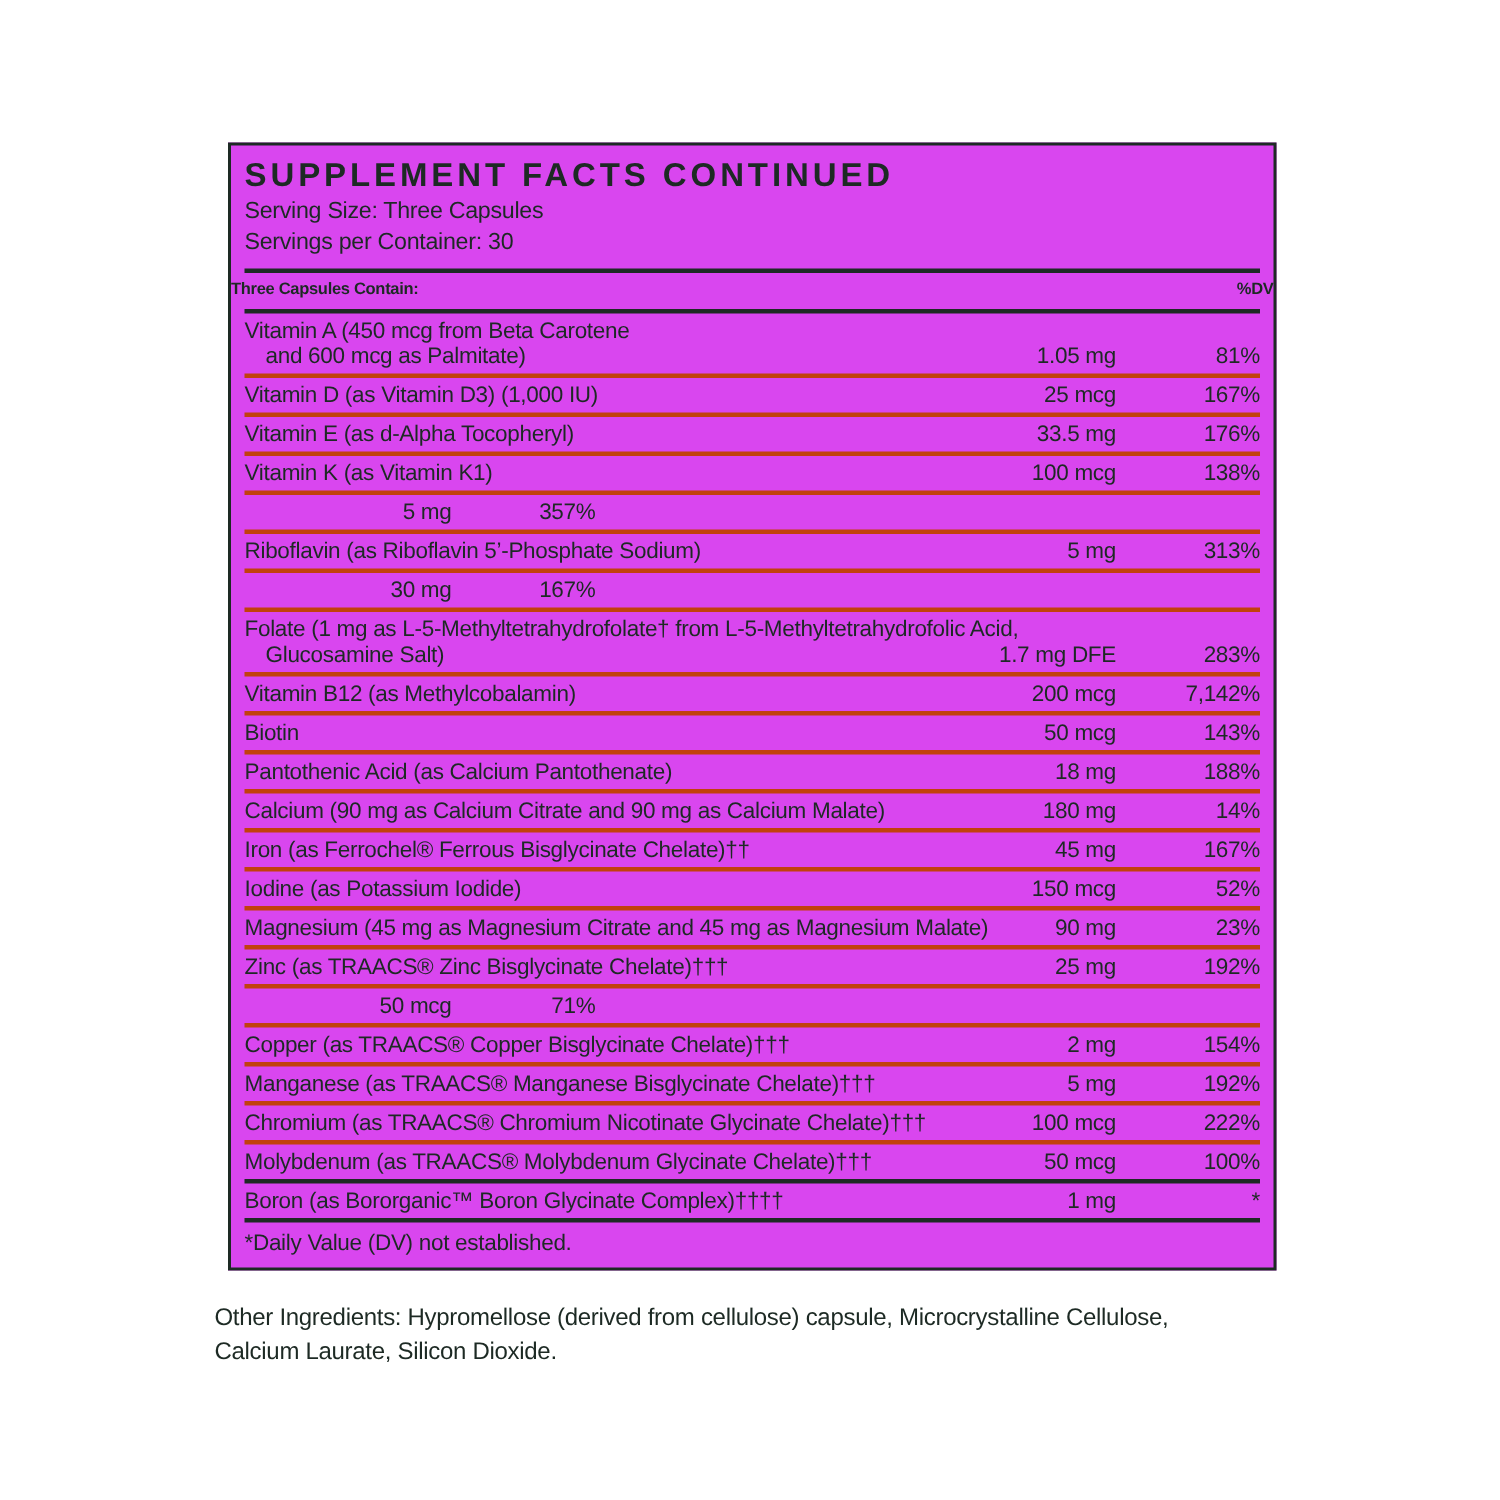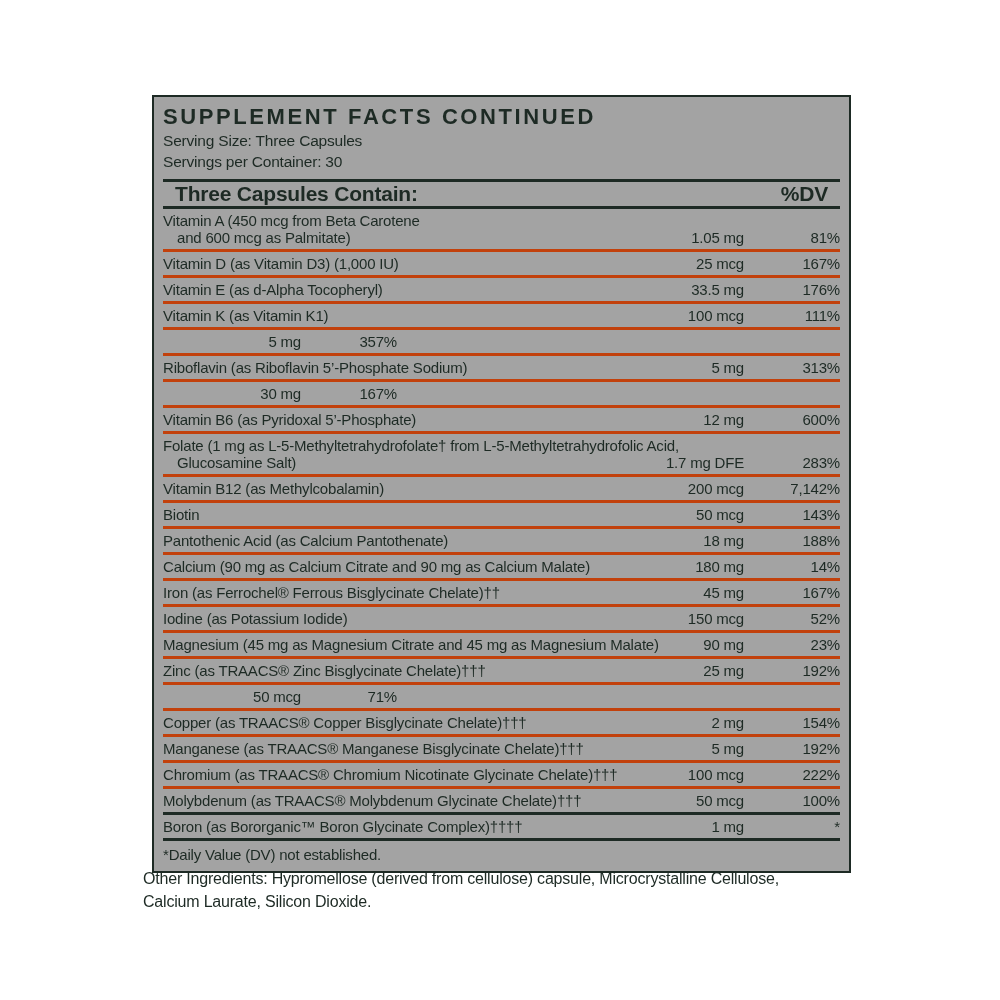--- a/index.html
+++ b/index.html
@@ -19,21 +19,21 @@
     background: #ffffff;
     overflow: hidden;
   }
   .panel {
     position: absolute;
     left: 152px;
     top: 95px;
     width: 699px;
     border: 2px solid #1d2a24;
     box-sizing: border-box;
-    background: #a3a3a3;
+    background: #d946ef;
     padding-top: 7px;
   }
   .title {
     font-size: 22px;
     font-weight: bold;
     letter-spacing: 2.6px;
     margin: 0 9px;
     line-height: 25px;
     white-space: nowrap;
   }
@@ -47,24 +47,24 @@
   .bar {
     height: 3px;
     background: #1d2a24;
     margin: 0 9px;
   }
   .bar.gap-top { margin-top: 7px; }
   .hdr-row {
     display: flex;
     justify-content: space-between;
     align-items: flex-end;
-    font-size: 21px;
+    font-size: 11px;
     font-weight: bold;
     letter-spacing: -0.2px;
-    margin: 0 21px;
+    margin: 0 0;
     padding: 3px 0 4px;
     line-height: 17px;
   }
   .rows { }
   .row {
     display: flex;
     align-items: flex-end;
     margin: 0 9px;
     border-bottom: 3px solid #c2410c;
     padding: 3px 0;
@@ -145,39 +145,34 @@
           <div class="dv">167%</div>
         </div>
         <div class="row">
           <div class="name">Vitamin E (as d-Alpha Tocopheryl)</div>
           <div class="amt">33.5 mg</div>
           <div class="dv">176%</div>
         </div>
         <div class="row">
           <div class="name">Vitamin K (as Vitamin K1)</div>
           <div class="amt">100 mcg</div>
-          <div class="dv">111%</div>
+          <div class="dv">138%</div>
         </div>
         <div class="row">
           <div class="amt">5 mg</div>
           <div class="dv">357%</div>
         </div>
         <div class="row">
           <div class="name">Riboflavin (as Riboflavin 5’-Phosphate Sodium)</div>
           <div class="amt">5 mg</div>
           <div class="dv">313%</div>
         </div>
         <div class="row">
           <div class="amt">30 mg</div>
           <div class="dv">167%</div>
-        </div>
-        <div class="row">
-          <div class="name">Vitamin B6 (as Pyridoxal 5’-Phosphate)</div>
-          <div class="amt">12 mg</div>
-          <div class="dv">600%</div>
         </div>
         <div class="row">
           <div class="name">
             <div>Folate (1 mg as L-5-Methyltetrahydrofolate† from L-5-Methyltetrahydrofolic Acid,</div>
             <div class="l2">Glucosamine Salt)</div>
           </div>
           <div class="amt">1.7 mg DFE</div>
           <div class="dv">283%</div>
         </div>
         <div class="row">

